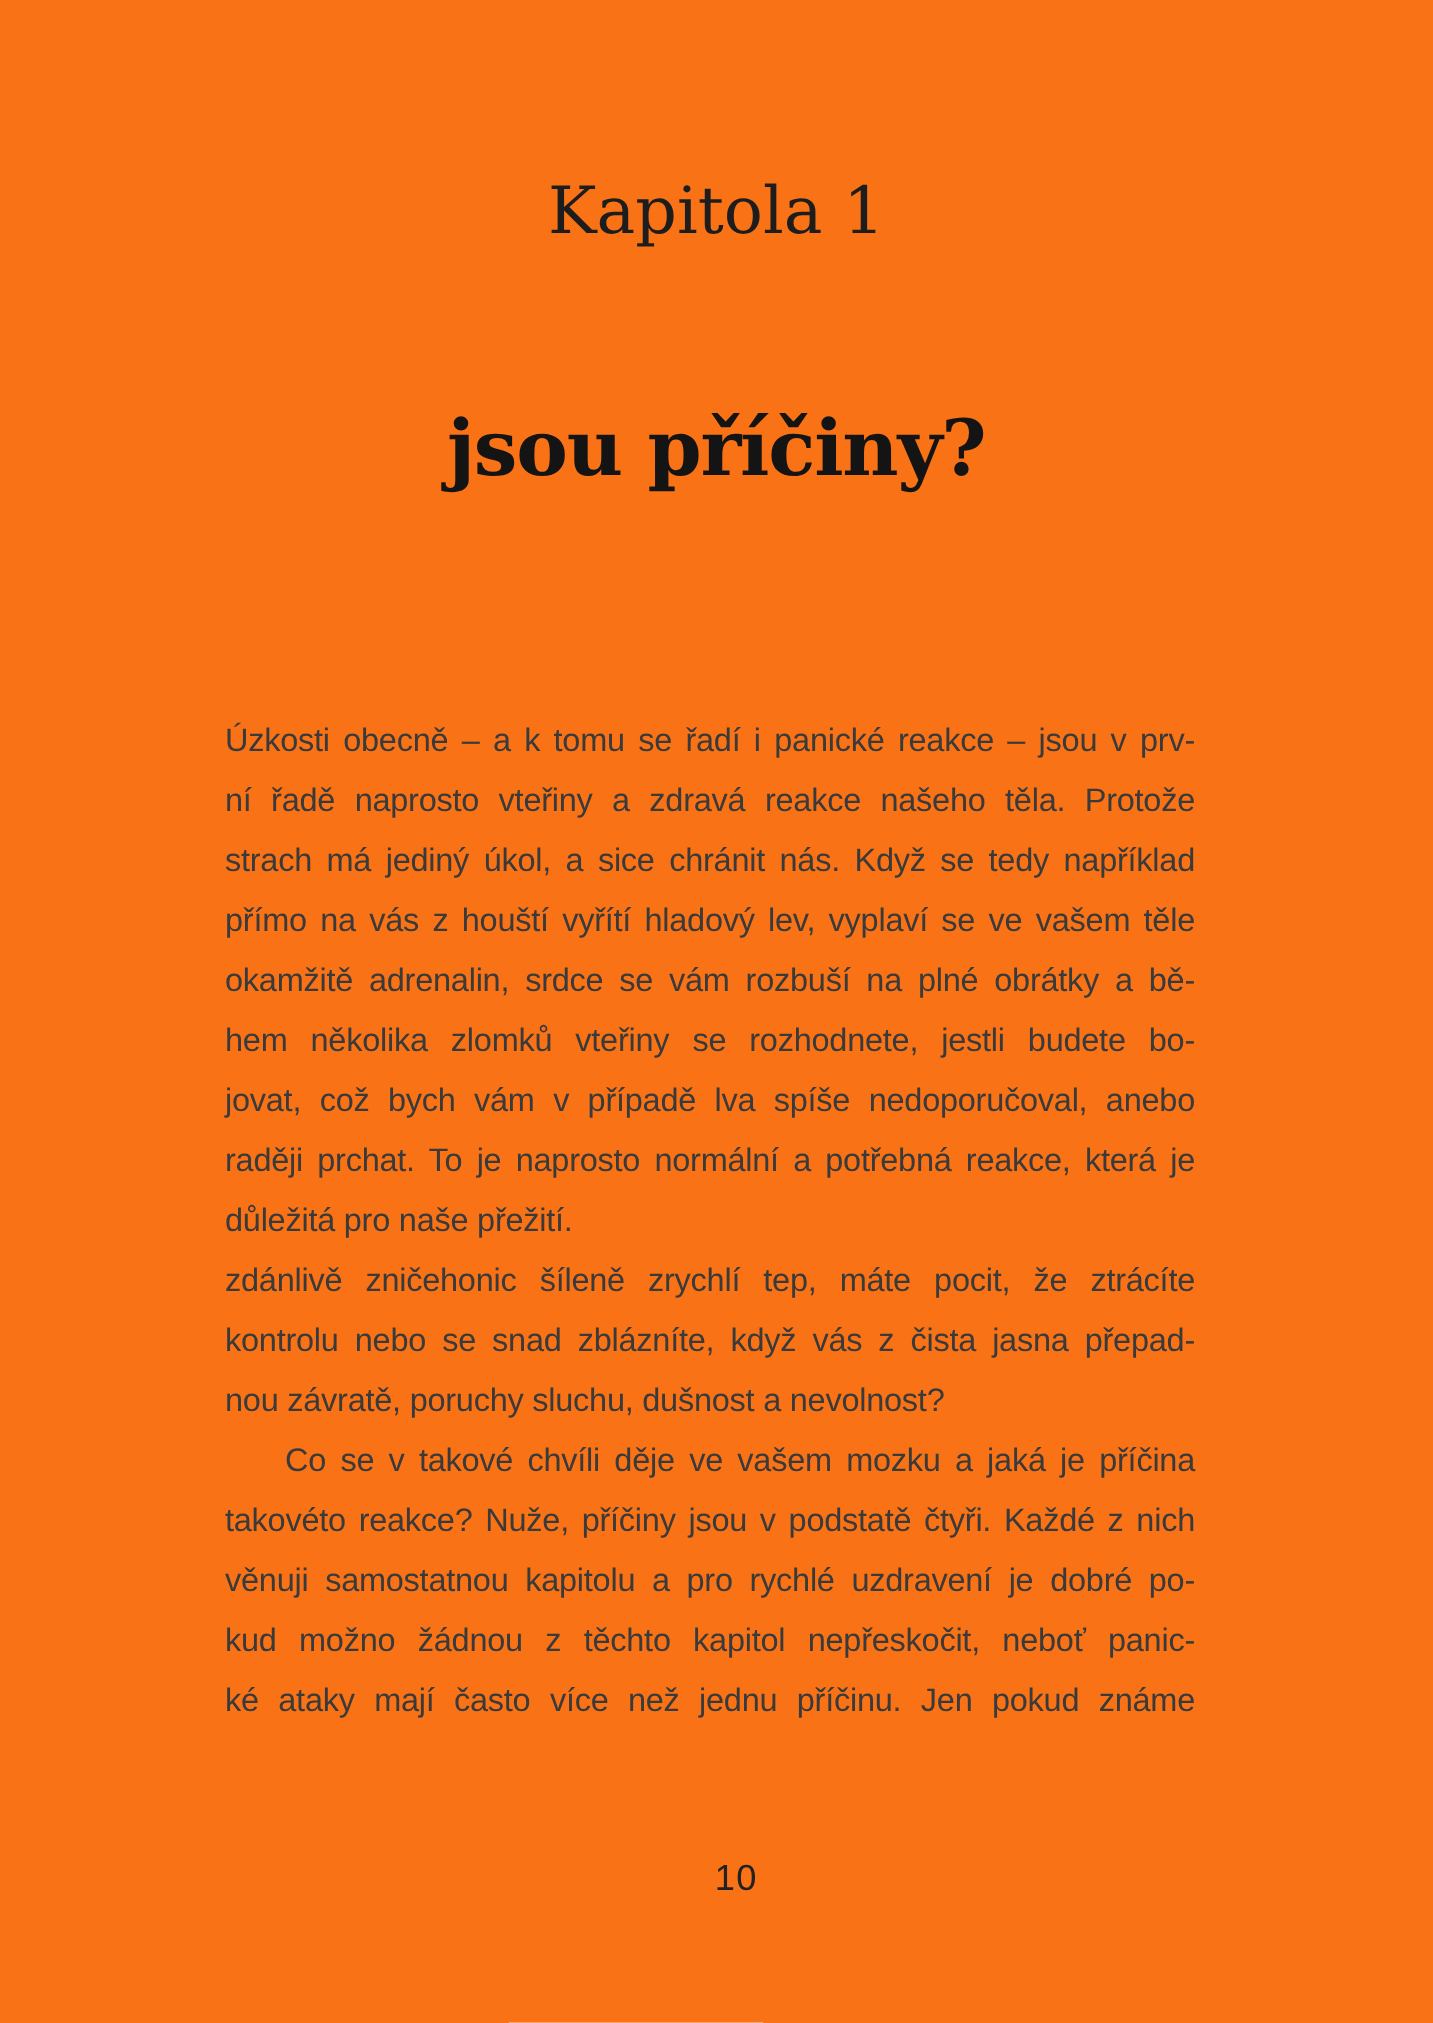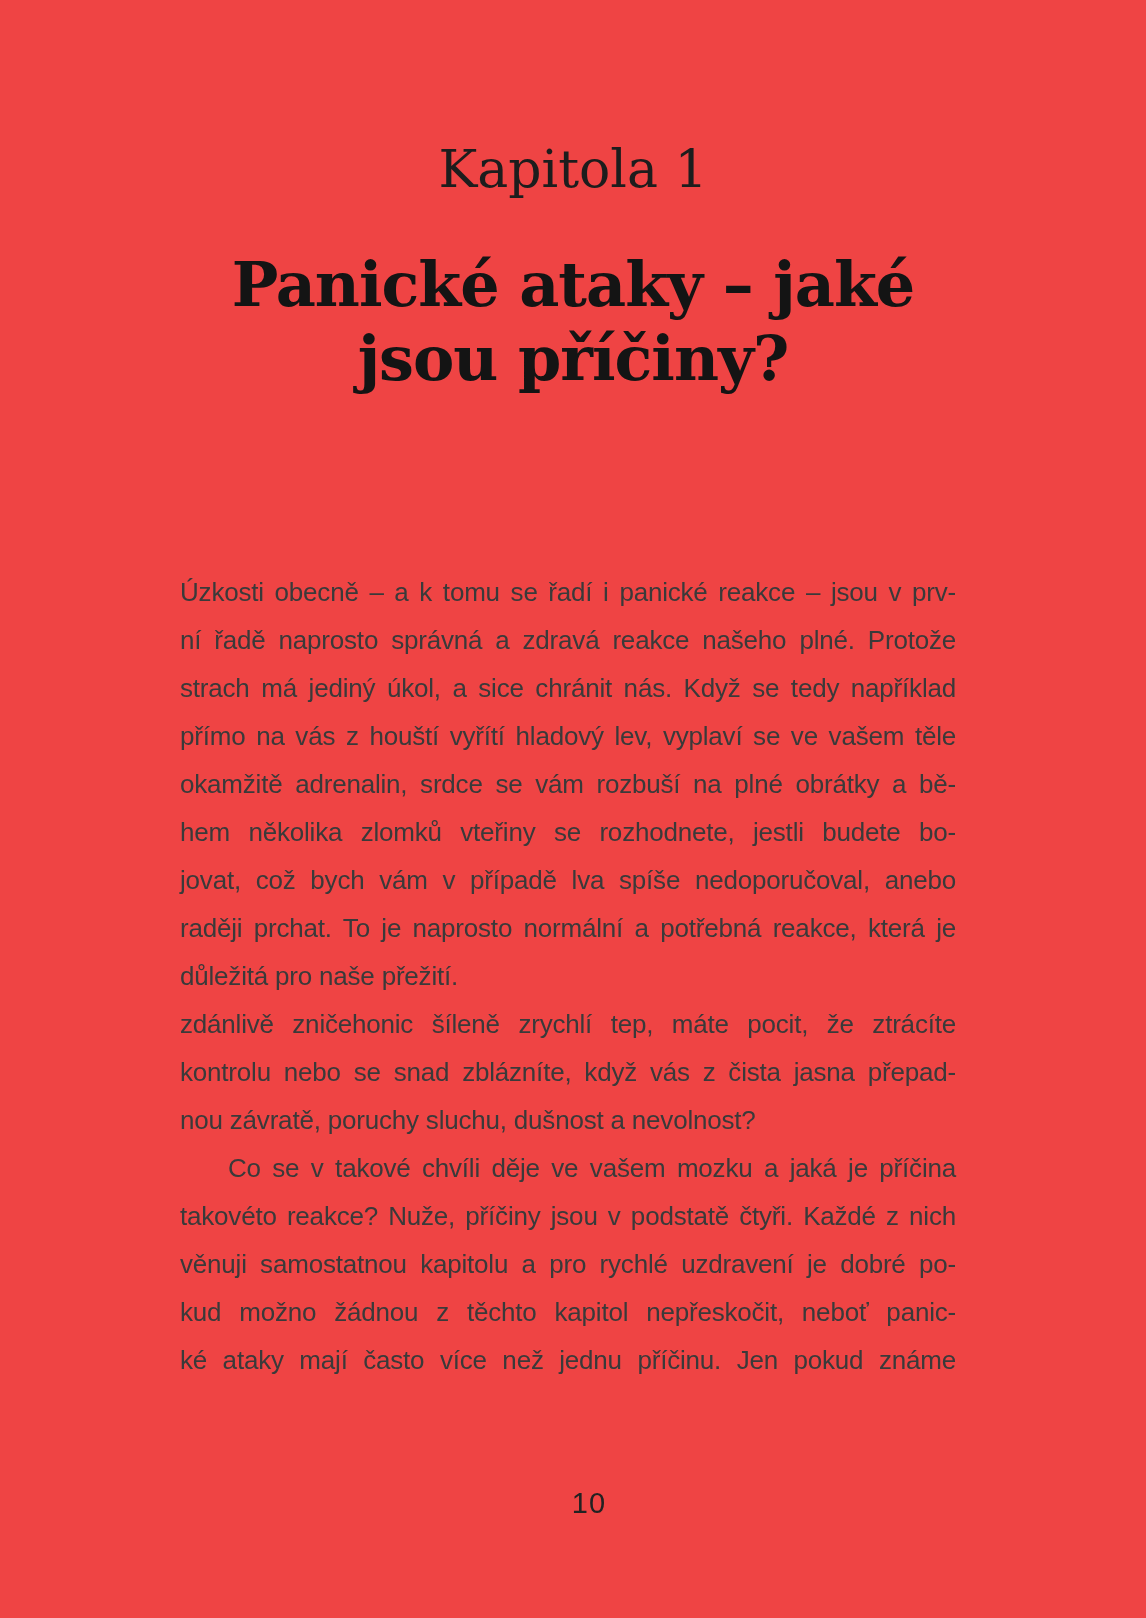--- a/index.html
+++ b/index.html
@@ -4,21 +4,21 @@
 <style>
   html, body { margin: 0; padding: 0; }
   body {
     width: 1146px; height: 1618px;
     background: #ffffff;
     position: relative;
     overflow: hidden;
   }
   .page {
     position: absolute; inset: 0;
-    background: #ef4444;
+    background: #f97316;
   }
   .chapter-label {
     position: absolute; top: 141px; left: 0; width: 100%;
     text-align: center;
     font-family: "DejaVu Serif", serif;
     font-size: 52px; line-height: 1.1;
     font-weight: 400;
     color: #1d1d1d;
   }
   .chapter-title {
@@ -56,28 +56,28 @@
   }
 </style>
 </head>
 <body>
 
 <div class="page">
 
   <div class="chapter-label">Kapitola 1</div>
 
   <h1 class="chapter-title">
-    <span>Panické ataky – jaké</span><br>
+    <br>
     <span>jsou příčiny?</span>
   </h1>
 
   <div class="body-text">
       <div>
         <div class="line">Úzkosti obecně – a k tomu se řadí i panické reakce – jsou v prv-</div>
-        <div class="line">ní řadě naprosto správná a zdravá reakce našeho plné. Protože</div>
+        <div class="line">ní řadě naprosto vteřiny a zdravá reakce našeho těla. Protože</div>
         <div class="line">strach má jediný úkol, a sice chránit nás. Když se tedy například</div>
         <div class="line">přímo na vás z houští vyřítí hladový lev, vyplaví se ve vašem těle</div>
         <div class="line">okamžitě adrenalin, srdce se vám rozbuší na plné obrátky a bě-</div>
         <div class="line">hem několika zlomků vteřiny se rozhodnete, jestli budete bo-</div>
         <div class="line">jovat, což bych vám v případě lva spíše nedoporučoval, anebo</div>
         <div class="line">raději prchat. To je naprosto normální a potřebná reakce, která je</div>
         <div class="line no-just">důležitá pro naše přežití.</div>
       </div>
       <div>
         <div class="line">zdánlivě zničehonic šíleně zrychlí tep, máte pocit, že ztrácíte</div>

